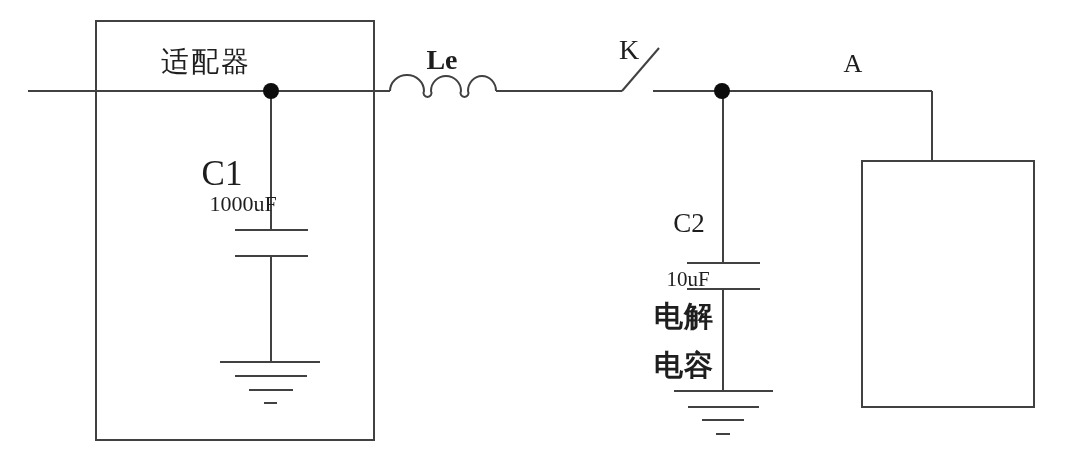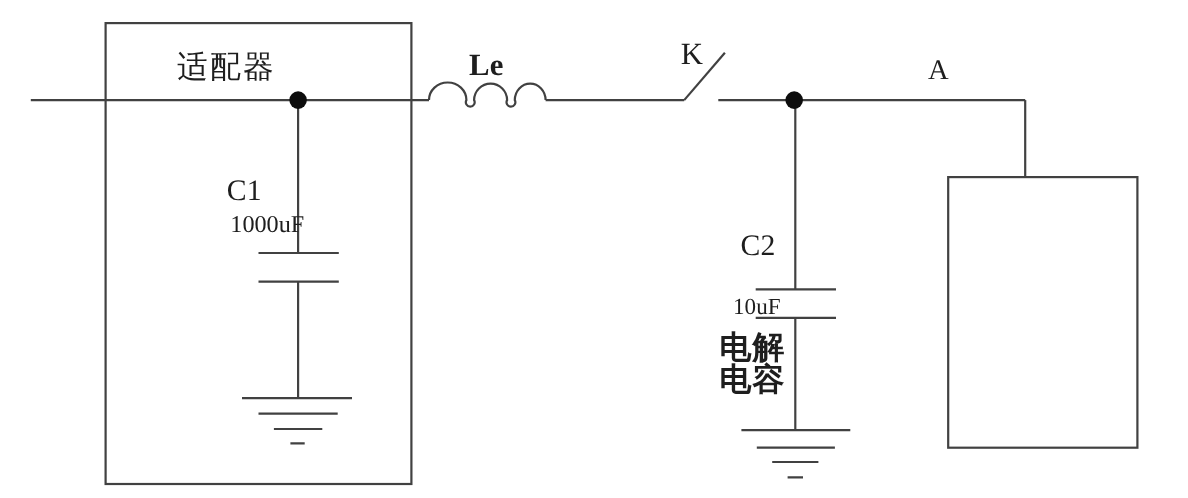--- a/index.html
+++ b/index.html
@@ -34,28 +34,28 @@
   }
   .lbl-serif {
     font-family: "Liberation Serif", "DejaVu Serif", serif;
   }
   .lbl-bold-cjk {
     font-family: "DejaVu Sans", "Liberation Sans", sans-serif;
     font-weight: bold;
     letter-spacing: 1px;
   }
   .adapter-label   { left: 206px; top: 62px;  font-size: 28px; }
-  .c1-name         { left: 222px; top: 173px; font-size: 27px; }
+  .c1-name         { left: 222px; top: 173px; font-size: 35px; }
   .c1-value        { left: 224px; top: 204px; font-size: 22px; margin-left: 19px; }
   .inductor-label  { left: 442px; top: 60px;  font-size: 28px; font-weight: bold; }
   .switch-label    { left: 629px; top: 50px;  font-size: 28px; }
   .c2-name         { left: 689px; top: 223px; font-size: 27px; }
   .c2-value        { left: 688px; top: 243px; font-size: 21px; margin-top: 36px; }
   .c2-note-1       { left: 684px; top: 316px; font-size: 29px; }
-  .c2-note-2       { left: 684px; top: 345px; font-size: 29px; }
+  .c2-note-2       { left: 684px; top: 365px; font-size: 29px; }
   .node-a-label    { left: 853px; top: 64px;  font-size: 26px; }
   .load-label      { left: 962px; top: 288px; font-size: 29px; }
 </style>
 </head>
 <body>
 
 <div id="stage">
 
   <svg id="circuit-svg" width="1080" height="453" viewBox="0 0 1080 453">
     <g fill="none" stroke="#414141" stroke-width="2">

